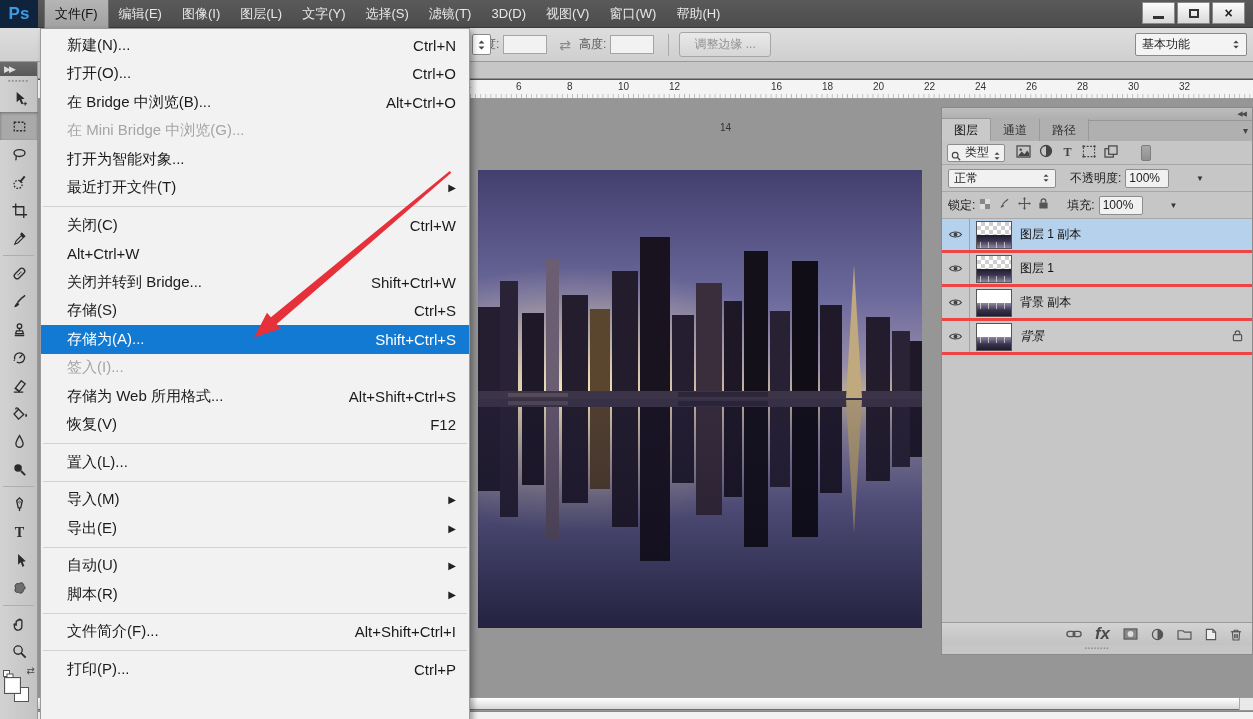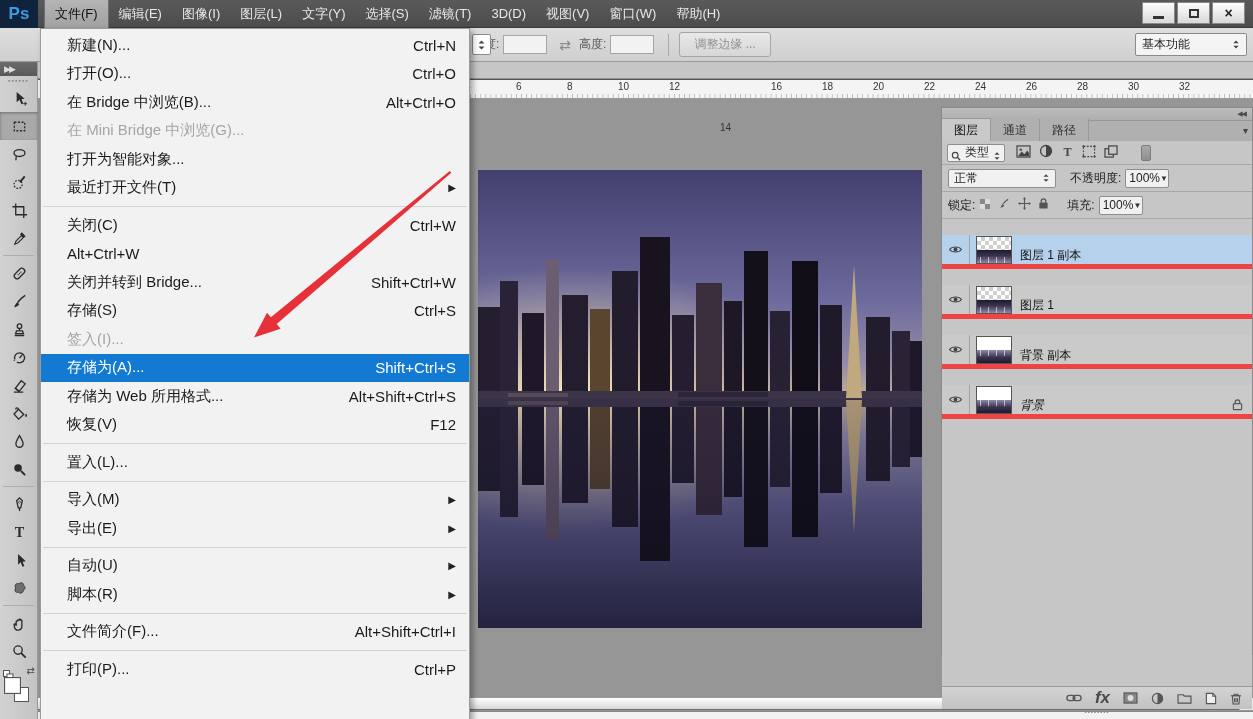--- a/index.html
+++ b/index.html
@@ -85,26 +85,26 @@
   .panel-menu-ic { position:absolute; right:4px; top:4px; color:#444; font-size:10px; }
   .filter-row { height:24px; display:flex; align-items:center; padding:0 5px; border-bottom:1px solid #a8a8a8; gap:5px; }
   .type-dd { display:flex; align-items:flex-end; background:#f1f1f1; border:1px solid #8d8d8d; border-radius:2px;
     height:18px; padding:0 3px; gap:4px; }
   .filter-ics { display:flex; gap:8px; align-items:center; margin-left:6px; }
   .filter-toggle { width:10px; height:16px; background:linear-gradient(#a9a9a9,#8f8f8f); border:1px solid #7d7d7d; border-radius:2px; margin-left:18px; }
   .blend-row, .lock-row { height:27px; display:flex; align-items:center; padding:0 6px; border-bottom:1px solid #a8a8a8; gap:4px; }
   .blend-dd { width:108px; height:19px; background:#f1f1f1; border:1px solid #8d8d8d; border-radius:2px;
     display:flex; align-items:center; justify-content:space-between; padding:0 5px; }
   .pct-field { width:44px; height:19px; background:#f1f1f1; border:1px solid #8d8d8d; border-radius:2px;
-    display:flex; align-items:center; justify-content:space-between; padding:0 3px; }
+    display:flex; align-items:center; justify-content:space-between; padding:0 3px;gap:36px; }
   .dd-arrow { font-size:8px; color:#333; }
   .lock-ics { display:flex; gap:7px; align-items:center; }
 
   .layers-list { }
-  .layer-row { height:34px; display:flex; align-items:flex-end; border-bottom:5px solid #ef4444; background:#cacaca; position:relative;margin-top:16px; }
+  .layer-row { height:34px; display:flex; align-items:center; border-bottom:3px solid #ef4444; background:#cacaca; position:relative; }
   .layer-row.selected { background:#b6d1ec; }
   .eye-cell { width:28px; display:flex; justify-content:center; align-items:center; align-self:stretch; border-right:1px solid #a2a2a2; }
   .thumb { width:36px; height:28px; border:1px solid #555; margin-left:6px; position:relative; overflow:hidden; background:#fff; }
   .thumb.checker { background:conic-gradient(#cfcfcf 25%,#fff 0 50%,#cfcfcf 0 75%,#fff 0); background-size:8px 8px; }
   .mini-city { position:absolute; left:0; right:0; bottom:0; height:13px;
     background:linear-gradient(to bottom,#8d89ac,#3a3350 55%,#201a2e); }
   .mini-city::after { content:""; position:absolute; left:0; right:0; top:0; height:6px;
     background:repeating-linear-gradient(to right, transparent 0 3px, #efe6c8 3px 4px, transparent 4px 8px); opacity:.7; }
   .mini-city.inverted { transform:scaleY(-1); }
   .layer-name { margin-left:8px; font-size:12px; color:#111; }
@@ -629,27 +629,27 @@
       <span class="mi-short">Alt+Ctrl+W</span>
     </div>
     <div class="menu-item">
       <span class="mi-label">关闭并转到 Bridge...</span>
       <span class="mi-short">Shift+Ctrl+W</span>
     </div>
     <div class="menu-item">
       <span class="mi-label">存储(S)</span>
       <span class="mi-short">Ctrl+S</span>
     </div>
-    <div class="menu-item disabled">
-      <span class="mi-label">签入(I)...</span>
-    </div>
     <div class="menu-item selected">
       <span class="mi-label">存储为(A)...</span>
       <span class="mi-short">Shift+Ctrl+S</span>
     </div>
+    <div class="menu-item disabled">
+      <span class="mi-label">签入(I)...</span>
+    </div>
     <div class="menu-item">
       <span class="mi-label">存储为 Web 所用格式...</span>
       <span class="mi-short">Alt+Shift+Ctrl+S</span>
     </div>
     <div class="menu-item">
       <span class="mi-label">恢复(V)</span>
       <span class="mi-short">F12</span>
     </div>
     <div class="menu-sep"></div>
     <div class="menu-item">

